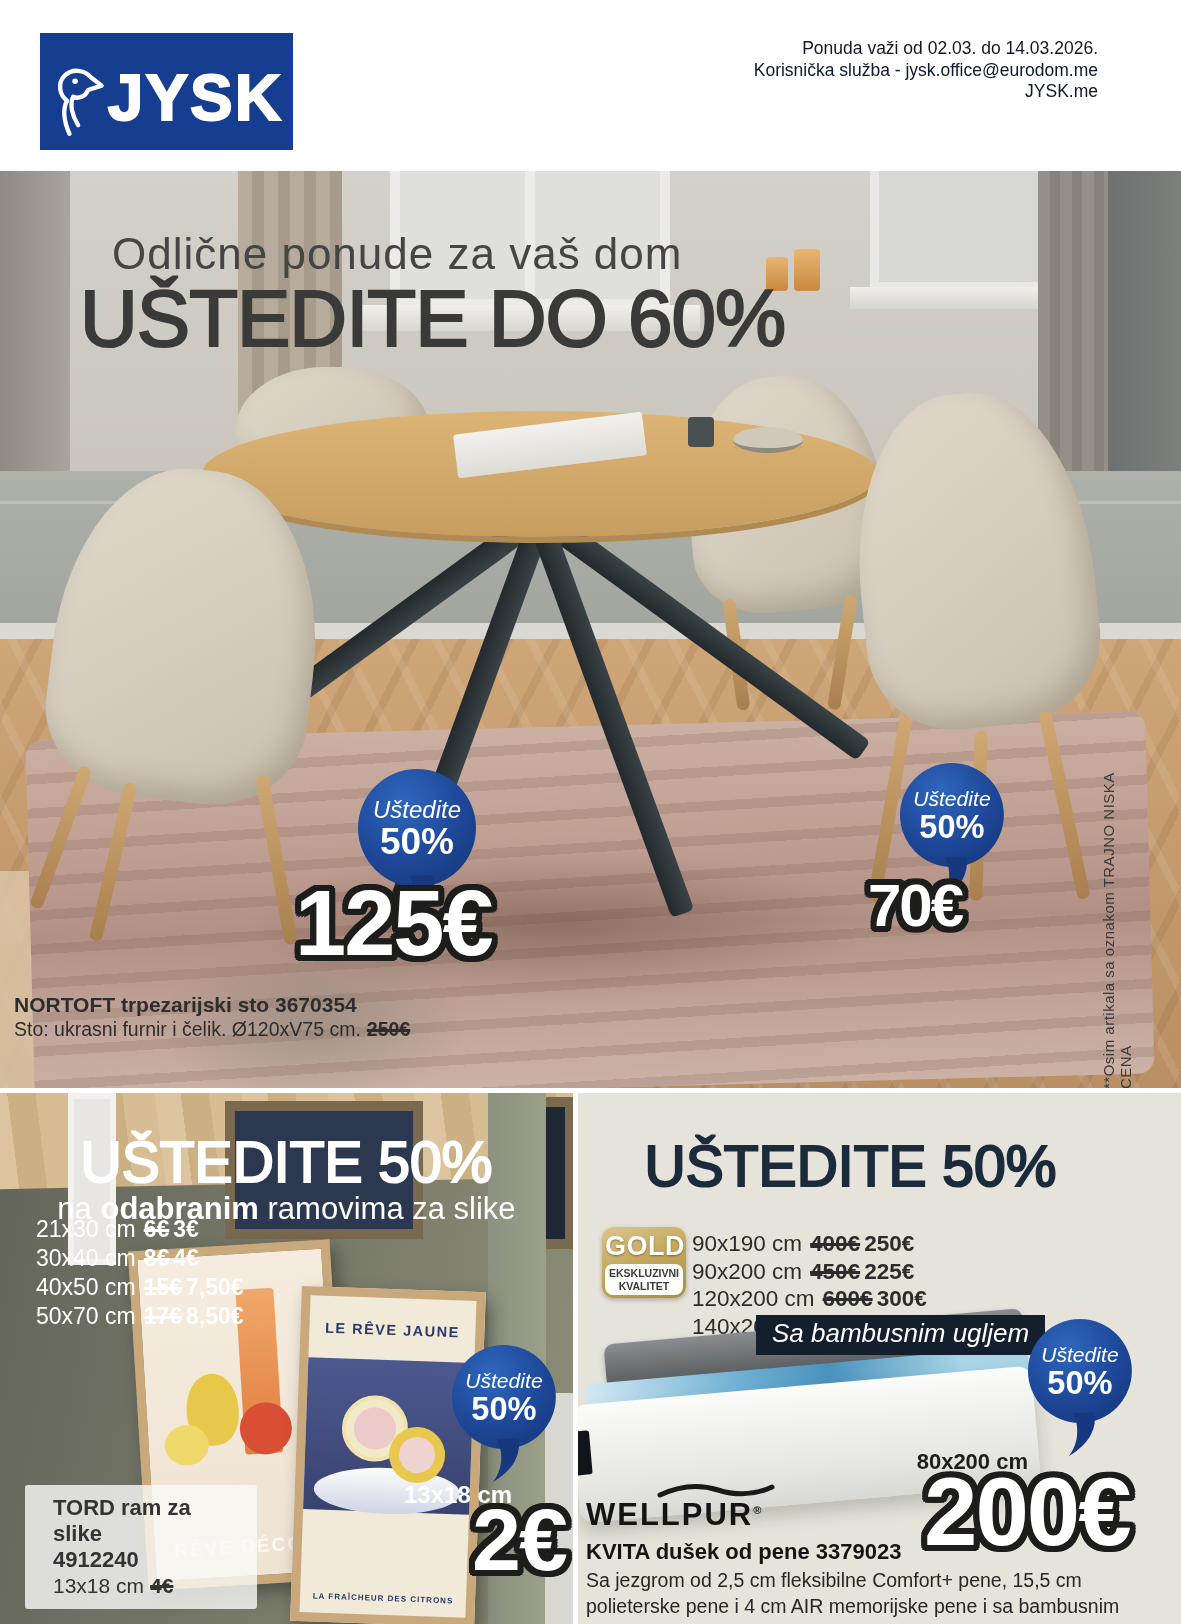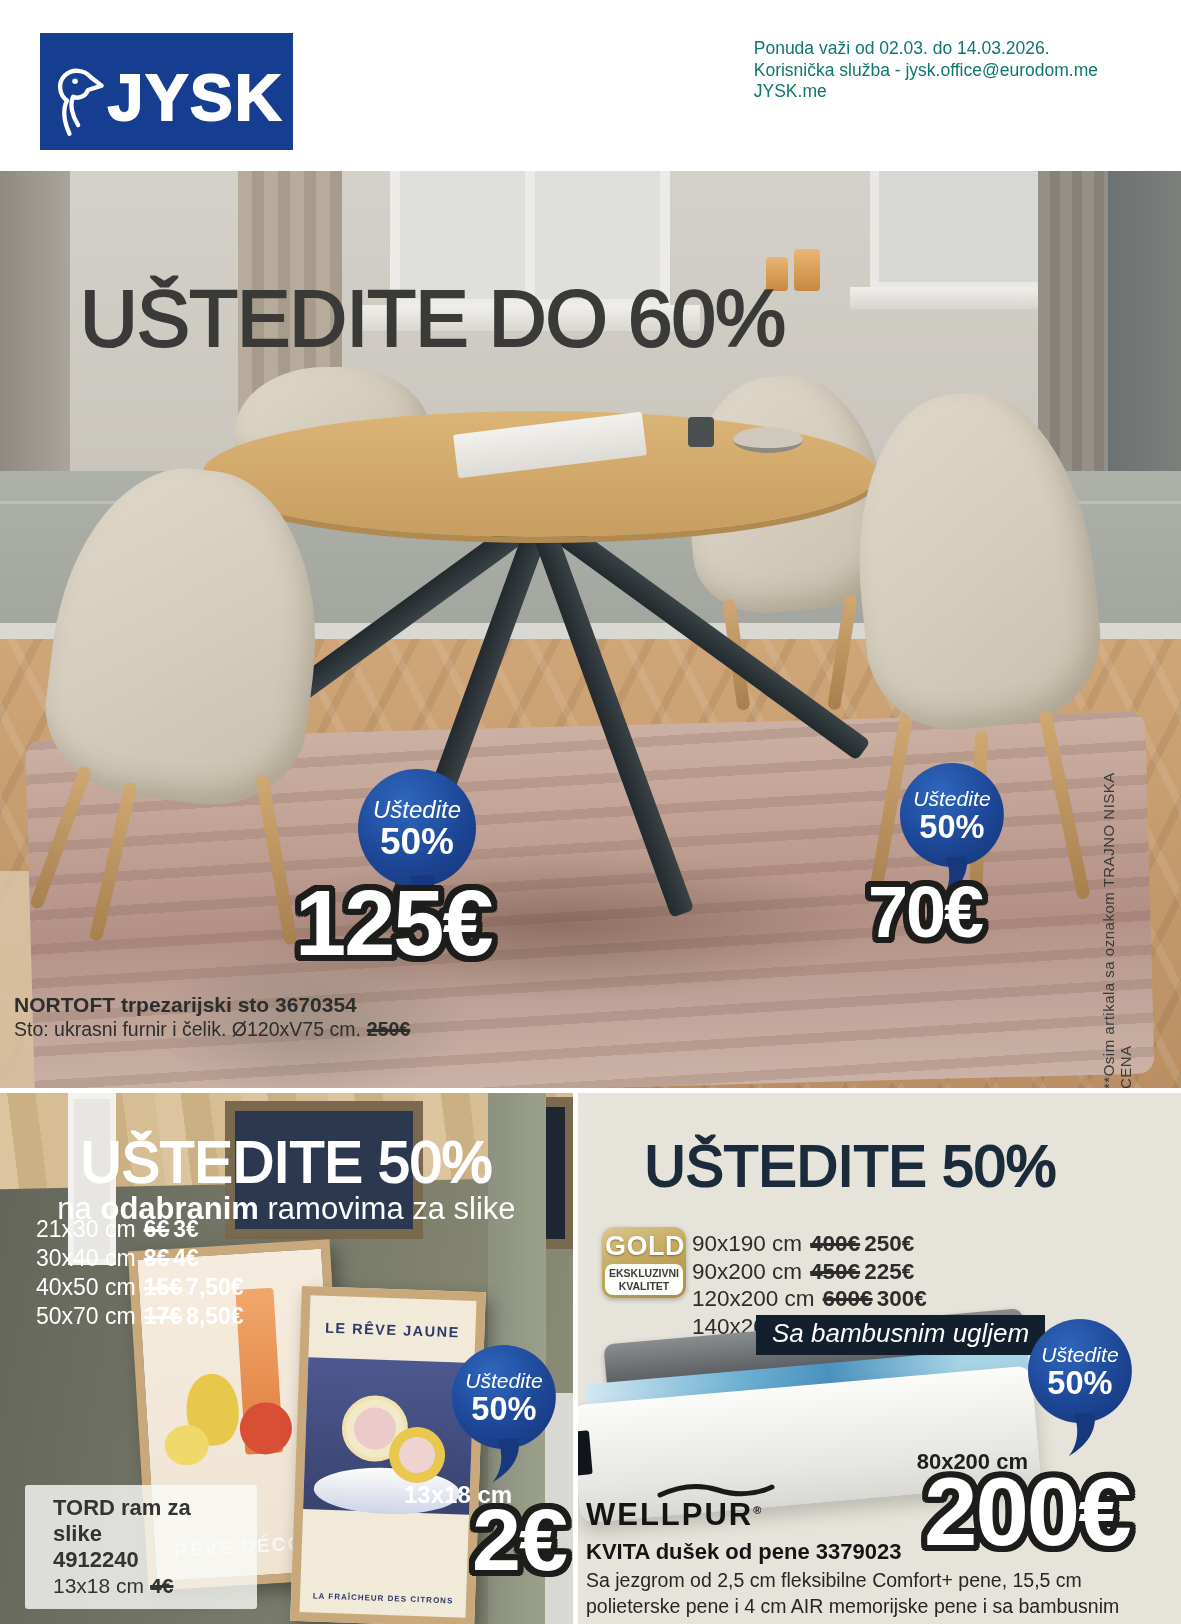--- a/index.html
+++ b/index.html
@@ -4,21 +4,21 @@
 <style>
   *{margin:0;padding:0;box-sizing:border-box}
   body{font-family:"Liberation Sans",sans-serif;background:#ffffff}
   .page{position:relative;width:1181px;height:1624px;background:#fff;overflow:hidden}
   .abs{position:absolute}
 
   
   .logo{left:40px;top:33px;width:253px;height:117px;background:#153e90;display:flex;align-items:center;padding:20px 10px 8px 6px}
   .logo-text{color:#fff;font-weight:bold;font-size:64px;letter-spacing:2px;-webkit-text-stroke:2px #fff}
   .brand-title{left:320px;top:78px;font-size:41px;font-weight:bold;color:#1d2c3d;letter-spacing:.5px}
-  .header-info{right:83px;top:38px;font-size:17.5px;line-height:21.5px;color:#0f766e}
+  .header-info{right:83px;top:38px;text-align:right;font-size:17.5px;line-height:21.5px;color:#0f172a}
 
   
   .hero{left:0;top:171px;width:1181px;height:917px;overflow:hidden;background:linear-gradient(180deg,#d4d1ca 0%,#c9c5bd 35%,#bdb9b1 50%)}
   .wall-left{left:0;top:0;width:70px;height:480px;background:linear-gradient(90deg,#8f8a81,#aaa59c)}
   .window-main{left:390px;top:0;width:280px;height:138px;background:#dfe0dc;border:10px solid #ecebe7;border-top:none}
   .window-mullion{left:525px;top:0;width:10px;height:128px;background:#ecebe7}
   .window-sill{left:360px;top:134px;width:340px;height:26px;background:linear-gradient(#f0efeb,#d8d7d1)}
   .window-right{left:870px;top:0;width:190px;height:120px;background:#d7d8d4;border:9px solid #e9e8e4;border-top:none}
   .sill-right{left:850px;top:116px;width:230px;height:22px;background:linear-gradient(#efeeea,#d6d5cf)}
   .candle{background:linear-gradient(#e8b673,#c9883f);border-radius:4px}
@@ -173,20 +173,21 @@
 
     <div class="abs chair" style="left:55px;top:298px;width:262px;height:332px;transform:rotate(7deg)"></div>
     <div class="abs leg" style="left:125px;top:612px;height:162px;transform:rotate(13deg)"></div>
     <div class="abs leg" style="left:255px;top:604px;height:172px;transform:rotate(-10deg)"></div>
     <div class="abs leg" style="left:80px;top:596px;height:150px;transform:rotate(20deg)"></div>
     <div class="abs chair" style="left:858px;top:222px;width:234px;height:334px;transform:rotate(-6deg)"></div>
     <div class="abs leg" style="left:900px;top:545px;height:188px;transform:rotate(10deg)"></div>
     <div class="abs leg" style="left:1038px;top:540px;height:192px;transform:rotate(-12deg)"></div>
     <div class="abs leg" style="left:975px;top:560px;height:170px;transform:rotate(2deg)"></div>
 
+    <div class="abs hero-subtitle">Odlične ponude za vaš dom</div>
     <div class="abs hero-headline heavy">UŠTEDITE DO 60%</div>
 
     <div class="abs badge" style="left:358px;top:598px">
       <div class="badge-circle">
         <span class="badge-label">Uštedite</span>
         <span class="badge-value">50%</span>
       </div>
       <svg class="badge-tail" viewBox="0 0 40 50">
         <path d="M30 0 C33 16 26 34 2 48 C14 33 13 14 7 1 Z" fill="#17387e"></path>
       </svg>
@@ -195,21 +196,21 @@
 
     <div class="abs badge sm" style="left:900px;top:592px">
       <div class="badge-circle">
         <span class="badge-label">Uštedite</span>
         <span class="badge-value">50%</span>
       </div>
       <svg class="badge-tail" viewBox="0 0 40 50">
         <path d="M30 0 C33 16 26 34 2 48 C14 33 13 14 7 1 Z" fill="#17387e"></path>
       </svg>
     </div>
-    <div class="abs price-outline" style="left:868px;top:700px;font-size:72px">70€</div>
+    <div class="abs price-outline" style="left:868px;top:700px;font-size:60px">70€</div>
 
     <div class="abs product-note" style="left:14px;top:822px">
       <div class="pname">NORTOFT trpezarijski sto 3670354</div>
       <div>
         <span>Sto: ukrasni furnir i čelik. Ø120xV75 cm.</span><span class="old">250€</span>
       </div>
     </div>
 
     <div class="abs side-note">**Osim artikala sa oznakom TRAJNO NISKA CENA</div>
   </div>

